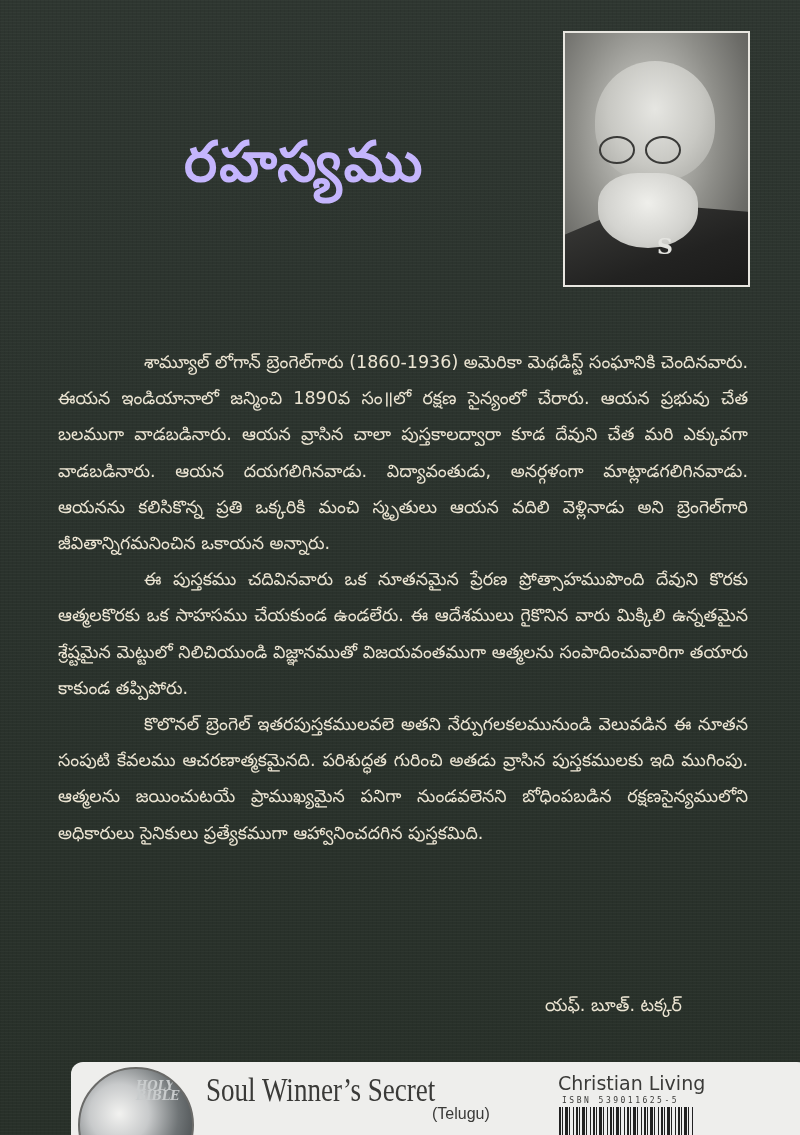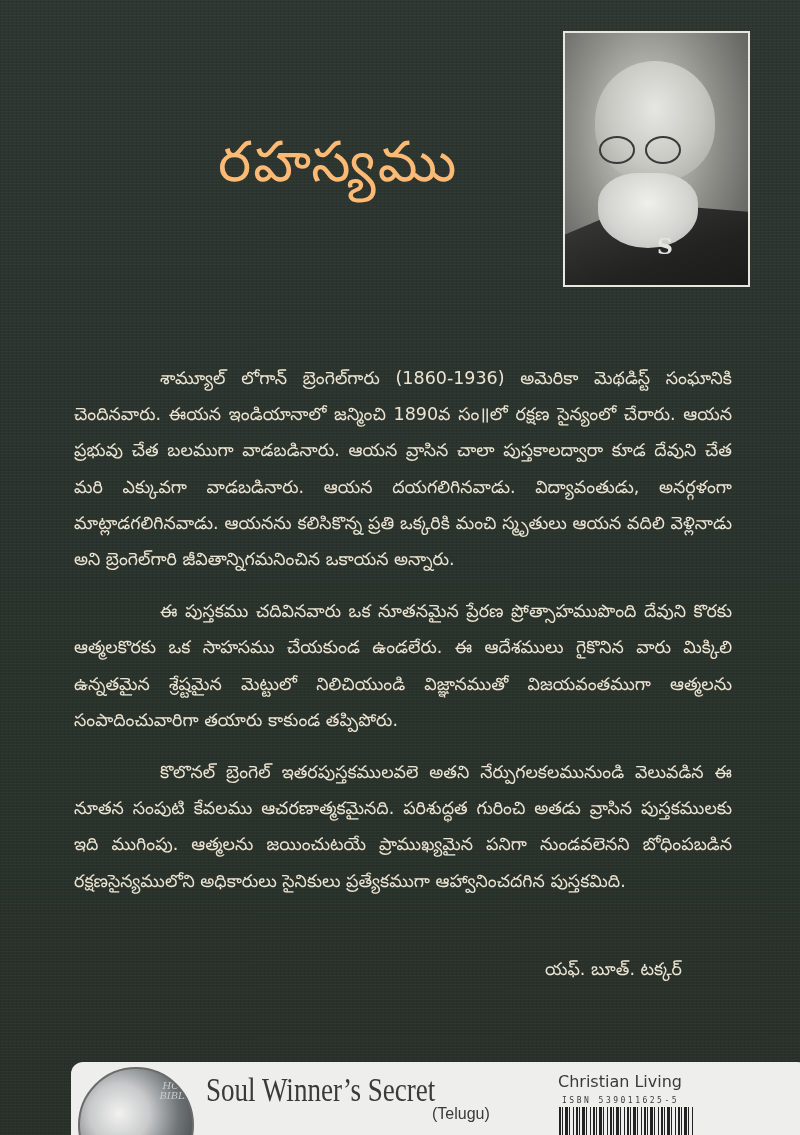--- a/index.html
+++ b/index.html
@@ -8,57 +8,57 @@
     background: #2b332d;
     background-image:
       repeating-linear-gradient(0deg, rgba(255,255,255,0.025) 0px, rgba(255,255,255,0.025) 1px, transparent 1px, transparent 3px),
       repeating-linear-gradient(90deg, rgba(0,0,0,0.05) 0px, rgba(0,0,0,0.05) 1px, transparent 1px, transparent 4px),
       linear-gradient(180deg, #2e3630 0%, #2a322c 50%, #283029 100%);
     font-family: "DejaVu Sans", sans-serif;
     color: #ece6d6;
   }
   .title-block { position: absolute; left: 170px; top: 125px; width: 380px; }
   .title-line1 { font-size: 33px; font-weight: bold; color: #f1ede2; letter-spacing: 1px; white-space: nowrap; }
-  .title-line2 { font-size: 56px; font-weight: normal; color: #fdba74; margin-top: 4px; margin-left: 48px; white-space: nowrap; letter-spacing: 2px; }
+  .title-line2 { font-size: 56px; font-weight: bold; color: #c4b5fd; margin-top: 4px; margin-left: 14px; white-space: nowrap; letter-spacing: 2px; }
 
   .portrait {
     position: absolute; left: 563px; top: 31px; width: 187px; height: 256px;
     border: 2px solid #e8e6e0; box-sizing: border-box;
     background: radial-gradient(ellipse at 45% 38%, #d8d8d4 0%, #b0b0ab 28%, #8e8e89 50%, #6c6c68 75%, #555552 100%);
     overflow: hidden;
   }
   .portrait .head { position:absolute; left:30px; top:28px; width:120px; height:120px; border-radius:50% 50% 45% 45%; background: radial-gradient(ellipse at 50% 40%, #e6e6e2 0%, #c8c8c3 55%, #a3a39e 100%); }
   .portrait .beard { position:absolute; left:33px; top:140px; width:100px; height:75px; border-radius: 40% 40% 50% 50%; background: radial-gradient(ellipse at 50% 40%, #efefeb 0%, #d3d3cf 60%, #b5b5b0 100%); }
   .portrait .glasses-l { position:absolute; left:34px; top:103px; width:32px; height:24px; border:2px solid #3a3a38; border-radius:50%; }
   .portrait .glasses-r { position:absolute; left:80px; top:103px; width:32px; height:24px; border:2px solid #3a3a38; border-radius:50%; }
   .portrait .coat { position:absolute; left:0; top:170px; width:187px; height:90px; background: linear-gradient(160deg, #3c3c3a 0%, #222221 60%, #1a1a19 100%); clip-path: polygon(40% 0, 100% 10%, 100% 100%, 0 100%, 0 35%); }
   .portrait .collar-s { position:absolute; left:92px; top:200px; font-size:22px; color:#e4e4e0; font-family: "DejaVu Serif", serif; font-weight:bold; }
 
   .body-text {
     position: absolute; left: 58px; top: 344px; width: 690px;
     font-size: 17.5px; line-height: 36.2px; color: #ece5d3;
     text-align: justify;
   }
-  .body-text p { margin: 16px; text-indent: 86px; }
-  .signature { position: absolute; right: 118px; top: 959px; font-size: 17.5px; color: #ece5d3; }
+  .body-text p { margin: 0; text-indent: 86px; }
+  .signature { position: absolute; right: 118px; top: 995px; font-size: 17.5px; color: #ece5d3; }
 
   .label-box {
     position: absolute; left: 71px; top: 1062px; width: 738px; height: 90px;
     background: #eeeeec; border-radius: 12px 12px 0 0;
   }
   .globe {
     position: absolute; left: 78px; top: 1067px; width: 112px; height: 112px;
     border-radius: 50%; border: 2px solid #6a6a68;
     background: radial-gradient(circle at 35% 40%, #f2f2f0 0%, #c8cacb 30%, #6f7476 60%, #2d3133 100%);
     overflow: hidden;
   }
-  .globe-text { position:absolute; left: 56px; top: 12px; font-family: "DejaVu Serif", serif; font-size: 10px; color:#c9cccd; line-height: 10px; font-weight: normal; font-style: italic; text-align:right; }
+  .globe-text { position:absolute; left: 56px; top: 12px; font-family: "DejaVu Serif", serif; font-size: 12px; color:#c9cccd; line-height: 10px; font-weight: bold; font-style: italic; text-align:left; }
   .product-title { position: absolute; left: 206px; top: 1072px; font-family: "Liberation Serif", serif; font-size: 33px; color: #3a3a38; transform: scaleX(0.82); transform-origin: left center; white-space: nowrap; }
   .product-lang { position: absolute; left: 432px; top: 1094px; font-family: "Liberation Sans", sans-serif; font-size: 16px; color: #3a3a38; margin-top: 11px; }
-  .category { position: absolute; left: 558px; top: 1072px; font-family: "DejaVu Sans", sans-serif; font-size: 16px; color: #3a3a38; }
+  .category { position: absolute; left: 558px; top: 1072px; font-family: "DejaVu Sans", sans-serif; font-size: 19px; color: #3a3a38; }
   .isbn { position: absolute; left: 562px; top: 1096px; font-family: "DejaVu Sans Mono", monospace; font-size: 8px; color: #3a3a38; letter-spacing: 2.5px; }
   .barcode {
     position: absolute; left: 559px; top: 1107px; width: 136px; height: 28px;
     background: repeating-linear-gradient(90deg,
       #222 0px, #222 2px, #eee 2px, #eee 3px, #222 3px, #222 4px, #eee 4px, #eee 6px,
       #222 6px, #222 9px, #eee 9px, #eee 10px, #222 10px, #222 11px, #eee 11px, #eee 14px,
       #222 14px, #222 15px, #eee 15px, #eee 17px);
   }
 </style>
 </head>

